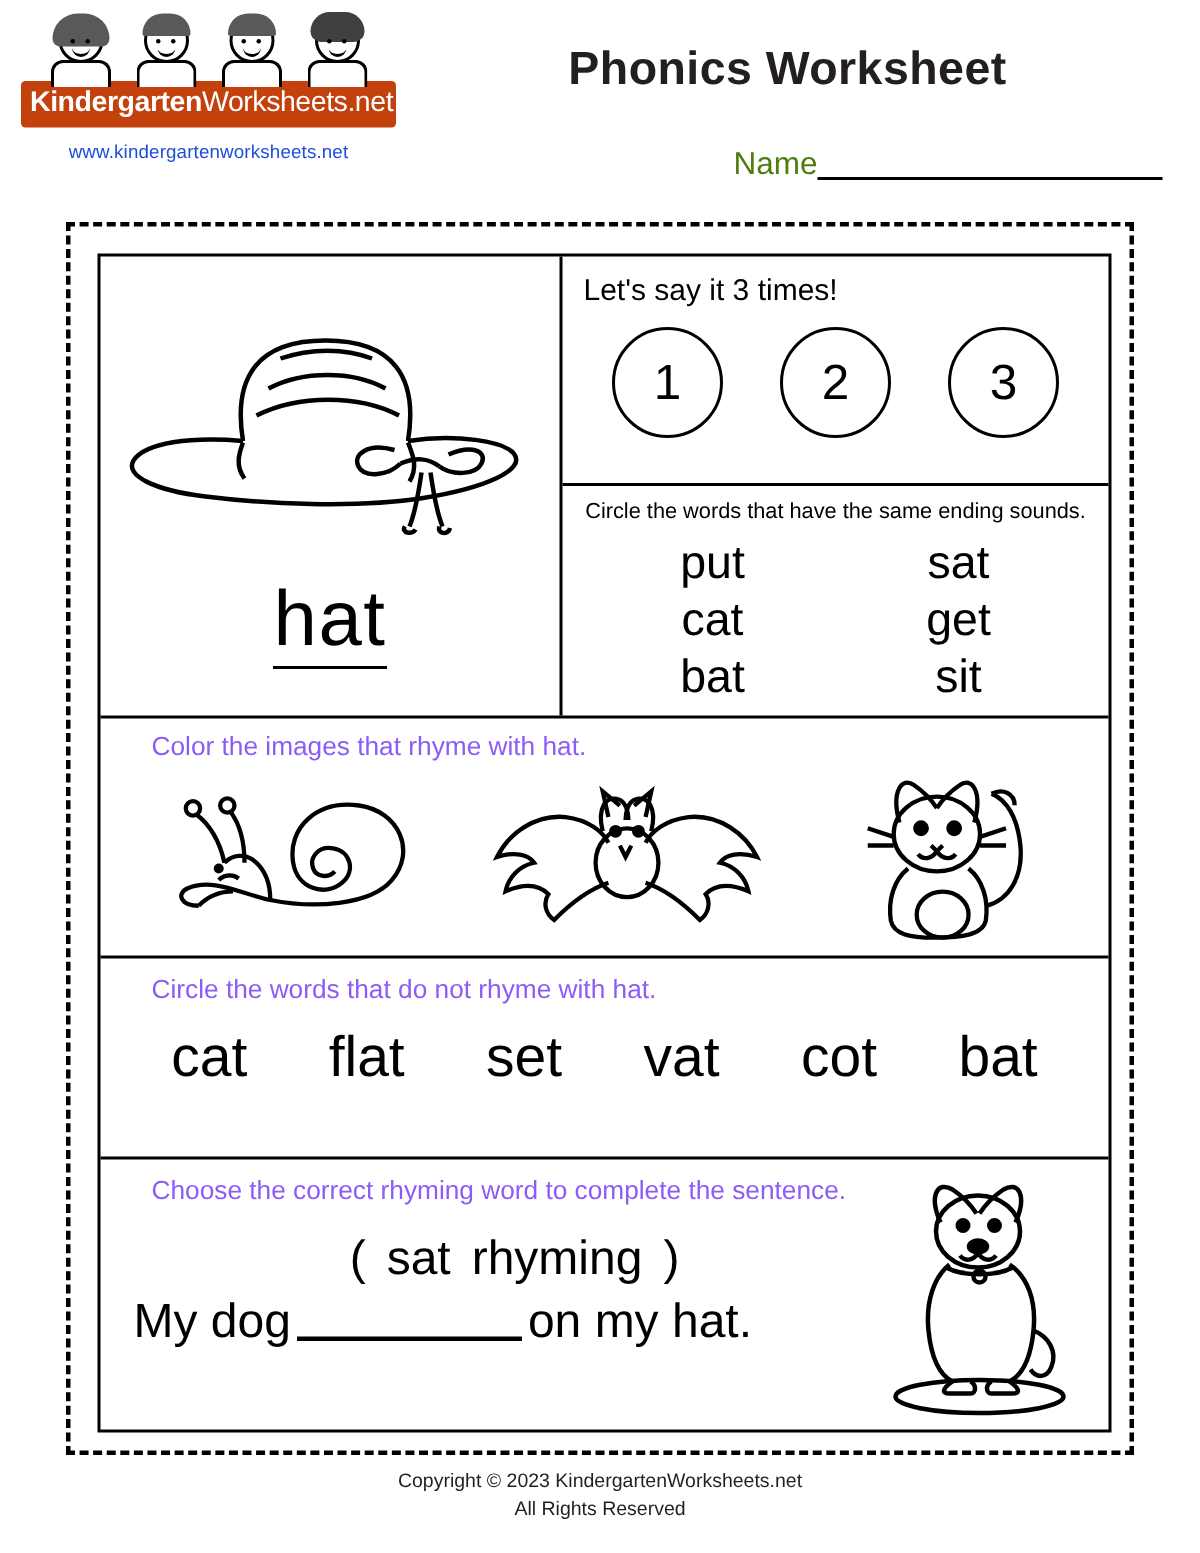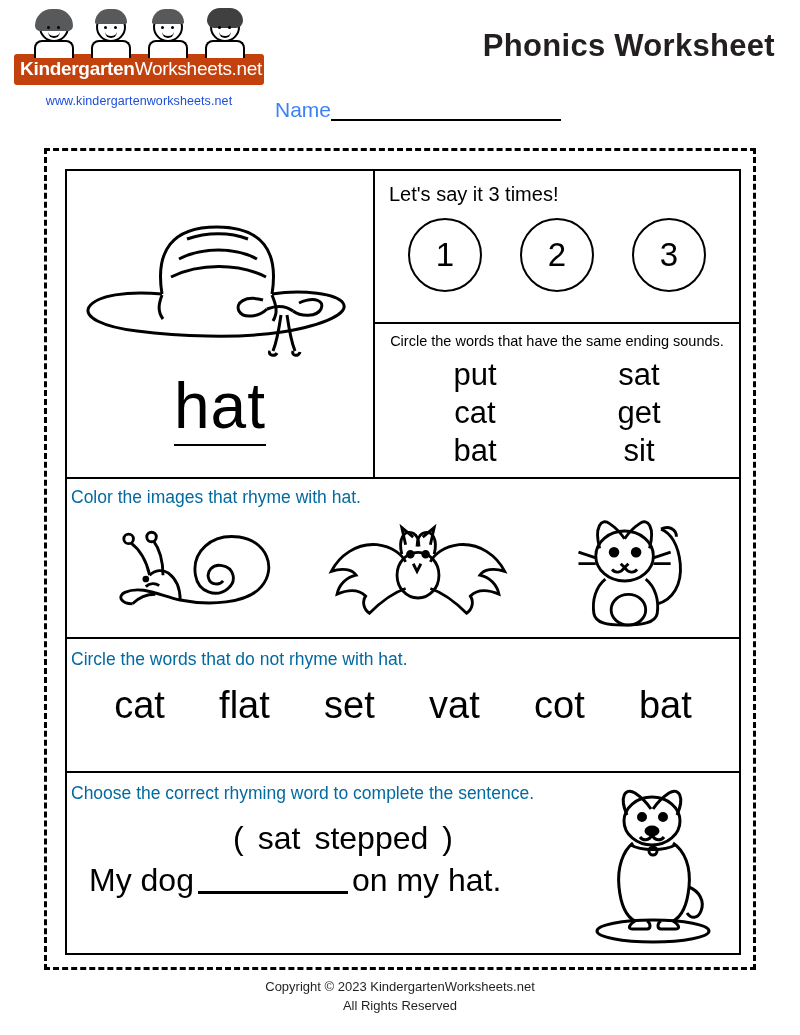--- a/index.html
+++ b/index.html
@@ -121,34 +121,34 @@
     color: #1d4ed8;
     margin-top: 9px;
     letter-spacing: 0.1px;
   }
 
   .title {
     position: absolute;
     left: 275px;
     top: 28px;
     width: 500px;
-    text-align: right;
+    text-align: center;
     font-size: 31px;
     font-weight: bold;
     color: #231f20;
     letter-spacing: 0.3px;
   }
   .name-line {
     position: absolute;
     left: 275px;
     top: 98px;
     width: 500px;
-    text-align: left;
+    text-align: right;
     font-size: 21px;
-    color: #3b82f6;
+    color: #4d7c0f;
   }
   .name-line .blank {
     display: inline-block;
     width: 230px;
     border-bottom: 2px solid #000;
     height: 20px;
     vertical-align: -4px;
   }
 
   
@@ -190,21 +190,21 @@
     top: 28px;
     width: 100%;
     height: 160px;
   }
   .hat-word {
     position: absolute;
     left: 0;
     bottom: 34px;
     width: 100%;
     text-align: center;
-    font-size: 64px;
+    font-size: 52px;
     color: #000;
     letter-spacing: 1px;
   }
   .hat-word .u {
     border-bottom: 2.5px solid #000;
     padding-bottom: 2px;
   }
 
   .cell-right {
     flex: 1;
@@ -265,22 +265,22 @@
   
   .row2 {
     height: 160px;
     border-bottom: 2px solid #000;
     box-sizing: border-box;
     padding: 8px 0 0 0;
     position: relative;
   }
   .instr {
     font-size: 17.5px;
-    color: #0369a1;
-    padding-left: 4px;
+    color: #8b5cf6;
+    padding-left: 34px;
   }
   .art-row {
     display: flex;
     align-items: center;
     justify-content: space-around;
     height: 120px;
     padding: 0 20px;
   }
 
   
@@ -528,21 +528,21 @@
         <span>vat</span>
         <span>cot</span>
         <span>bat</span>
       </div>
     </div>
 
     <div class="row4">
       <div class="instr">Choose the correct rhyming word to complete the sentence.</div>
 
       <div class="choice-line">
-        <span>(</span><span class="gap"></span><span>sat</span><span class="gap"></span><span>stepped</span><span class="gap"></span><span>)</span>
+        <span>(</span><span class="gap"></span><span>sat</span><span class="gap"></span><span>rhyming</span><span class="gap"></span><span>)</span>
       </div>
 
       <div class="sentence">
         <span>My dog</span><span class="blank2"></span><span>on my hat.</span>
       </div>
 
       <div class="dog-art">
         <svg viewBox="0 0 150 170" width="150" height="170">
           <g fill="none" stroke="#000" stroke-width="3">
             <path d="M46 40 C38 22 44 12 54 18 C60 22 66 28 70 34"></path>

